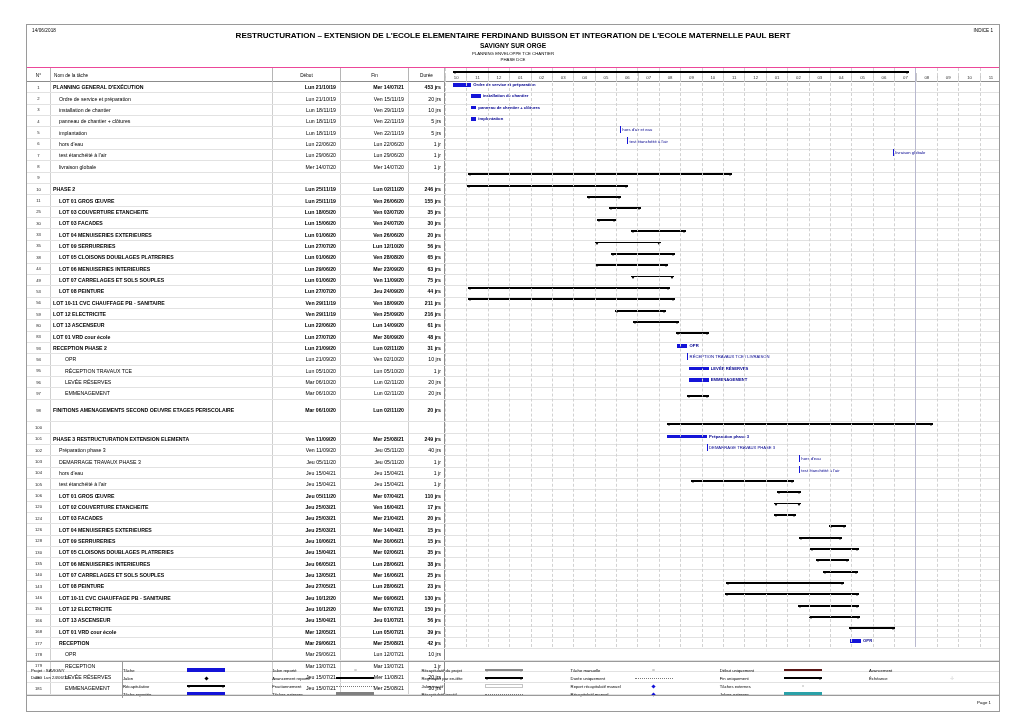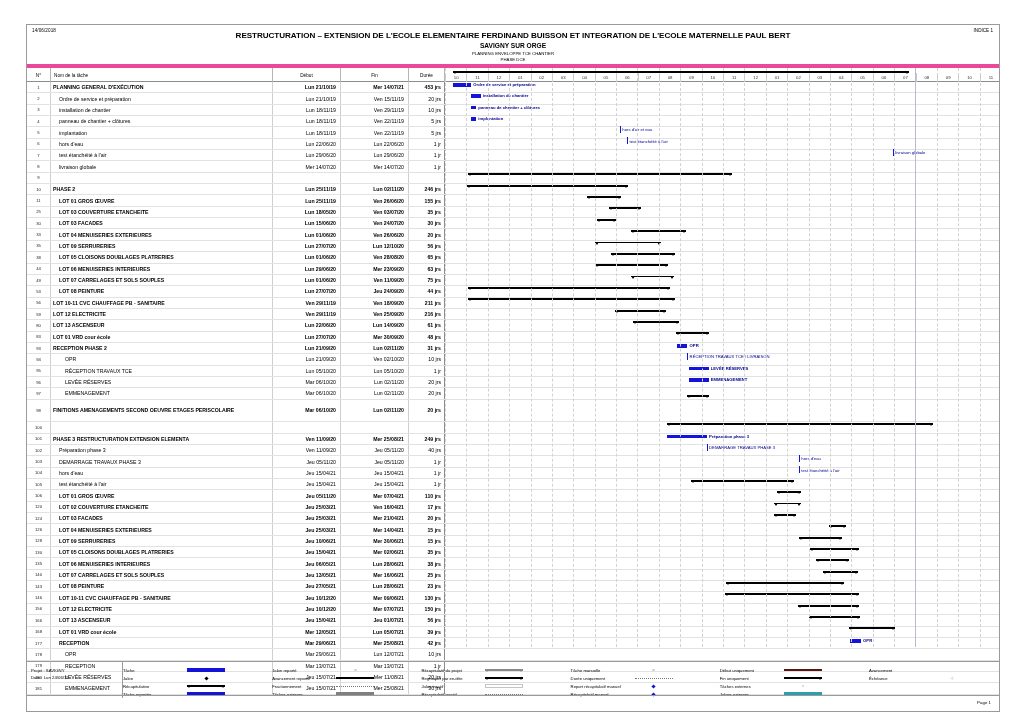--- a/index.html
+++ b/index.html
@@ -19,21 +19,21 @@
     position: absolute;
     left: 26px; top: 24px;
     width: 974px; height: 688px;
     border: 1px solid #9a9a9a;
     background: #fff;
   }
   
   .titleblock {
     position: absolute; left: 0; top: 0;
     width: 100%; height: 43px;
-    border-bottom: 4px solid #ec4899;
+    border-bottom: 1px solid #ec4899;
   }
   .doc-date {
     position: absolute; left: 5px; top: 3px;
     font-size: 4.6px; color: #000; letter-spacing: .1px;
   }
   .doc-indice {
     position: absolute; right: 6px; top: 3px;
     font-size: 4.6px; color: #000;
   }
   .title-main {

